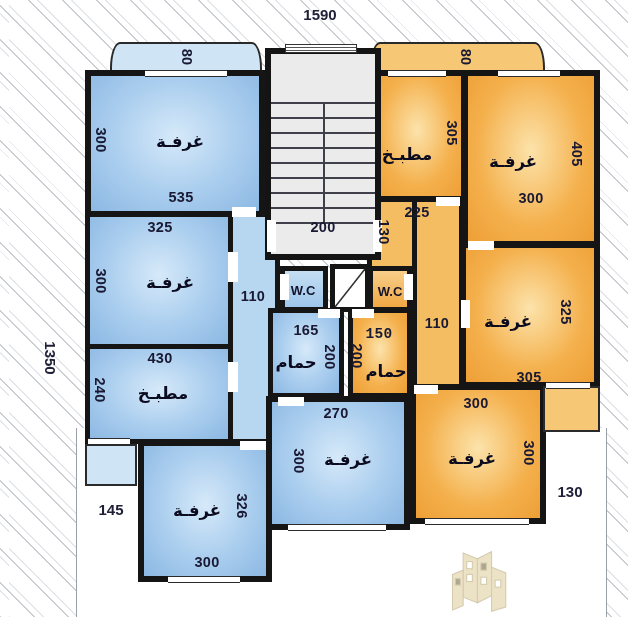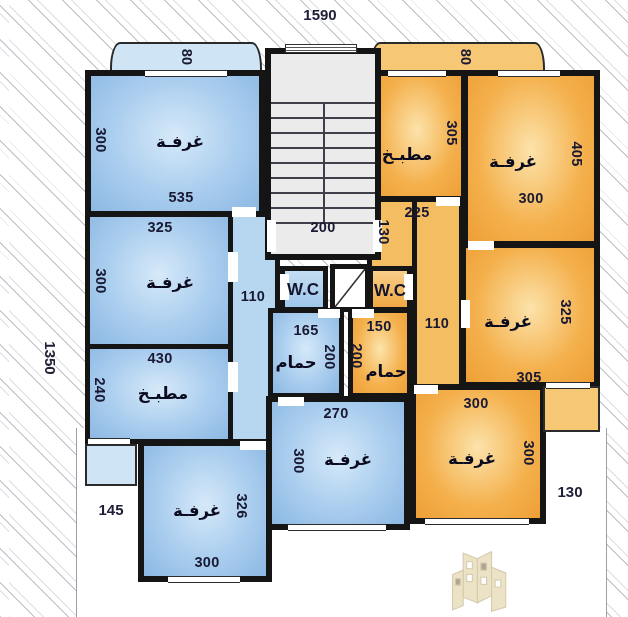--- a/index.html
+++ b/index.html
@@ -33,21 +33,21 @@
   .win{position:absolute;height:7px;background:#fff;border-top:1.4px solid #2b2b2b;
        border-bottom:1.4px solid #2b2b2b;box-sizing:border-box;z-index:8;}
   .louver{position:absolute;background:repeating-linear-gradient(to bottom,#fff 0 2px,#555 2px 3.2px);
        border:1px solid #333;box-sizing:border-box;z-index:9;}
   .door{position:absolute;background:#fff;z-index:8;}
   .dim{position:absolute;font-size:14.5px;font-weight:600;color:#191933;
        transform:translate(-50%,-50%);white-space:nowrap;z-index:10;letter-spacing:.3px;}
   .vdim{transform:translate(-50%,-50%) rotate(90deg);}
   .alabel{position:absolute;font-family:"DejaVu Sans",sans-serif;font-size:16.5px;font-weight:bold;
        color:#0b0b20;transform:translate(-50%,-50%);white-space:nowrap;z-index:10;direction:rtl;}
-  .wclabel{position:absolute;font-size:17px;font-weight:bold;color:#14142e;
+  .wclabel{position:absolute;font-size:13px;font-weight:bold;color:#14142e;
        transform:translate(-50%,-50%);z-index:10;}
   .odim{position:absolute;font-size:15px;font-weight:600;color:#202038;
        transform:translate(-50%,-50%);z-index:10;text-shadow:0 0 4px #fff,0 0 4px #fff;}
   .ovdim{transform:translate(-50%,-50%) rotate(90deg);}
   .watermark{position:absolute;opacity:.55;z-index:3;}
 </style>
 </head>
 <body>
 
 <div id="plan">
@@ -161,21 +161,21 @@
   <div class="dim vdim" style="left:466px;top:57px;">80</div>
   <div class="dim vdim" style="left:452px;top:133px;">305</div>
   <div class="alabel" style="left:407px;top:154px;">مطبـخ</div>
   <div class="dim" style="left:417px;top:192px;margin-top:20px;">225</div>
   <div class="dim vdim" style="left:577px;top:154px;">405</div>
   <div class="alabel" style="left:513px;top:161px;">غرفـة</div>
   <div class="dim" style="left:531px;top:198px;">300</div>
   <div class="dim vdim" style="left:384px;top:232px;">130</div>
   <div class="dim" style="left:437px;top:323px;">110</div>
   <div class="wclabel" style="left:390px;top:291px;">W.C</div>
-  <div class="dim" style="left:379px;top:326px;">150</div>
+  <div class="dim" style="left:379px;top:334px;font-family:Liberation Mono, monospace;">150</div>
   <div class="dim vdim" style="left:357px;top:356px;">200</div>
   <div class="alabel" style="left:386px;top:371px;">حمام</div>
   <div class="alabel" style="left:508px;top:321px;">غرفـة</div>
   <div class="dim vdim" style="left:566px;top:312px;">325</div>
   <div class="dim" style="left:529px;top:377px;">305</div>
   <div class="dim" style="left:476px;top:403px;">300</div>
   <div class="alabel" style="left:472px;top:458px;">غرفـة</div>
   <div class="dim vdim" style="left:529px;top:453px;">300</div>
 
 </div>

